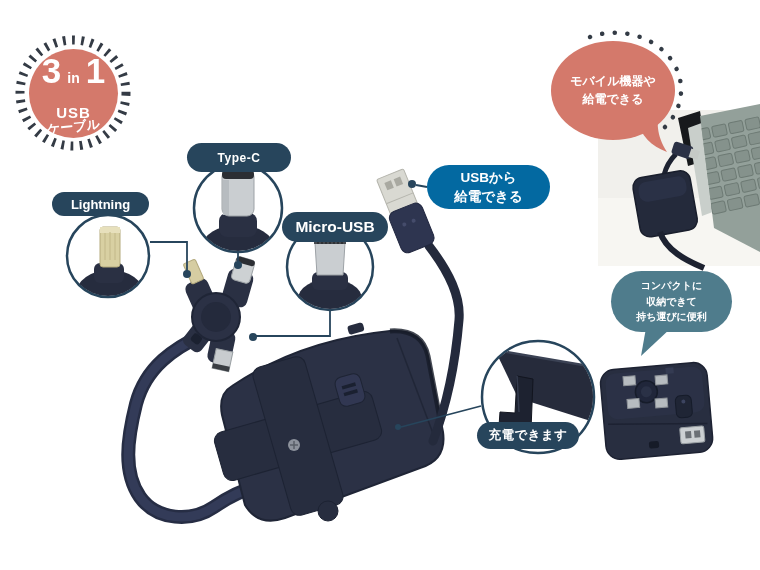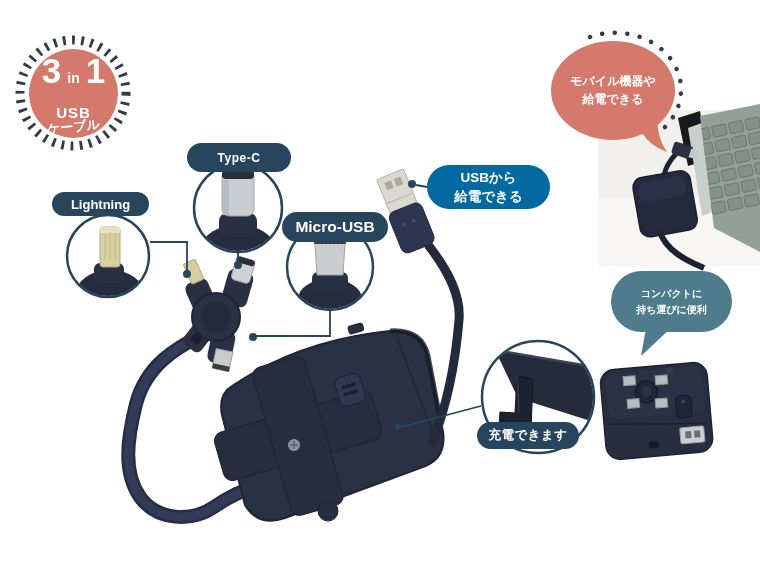--- a/index.html
+++ b/index.html
@@ -268,16 +268,17 @@
   <div>給電できる</div>
 </div>
 
 <div class="abs bubble" id="bubble-charge">
   <div>モバイル機器や</div>
   <div>給電できる</div>
 </div>
 
 <div class="abs bubble" id="bubble-compact">
   <div>コンパクトに</div>
+  <div>収納できて</div>
   <div>持ち運びに便利</div>
 </div>
 
 </div>
 
 </body></html>

